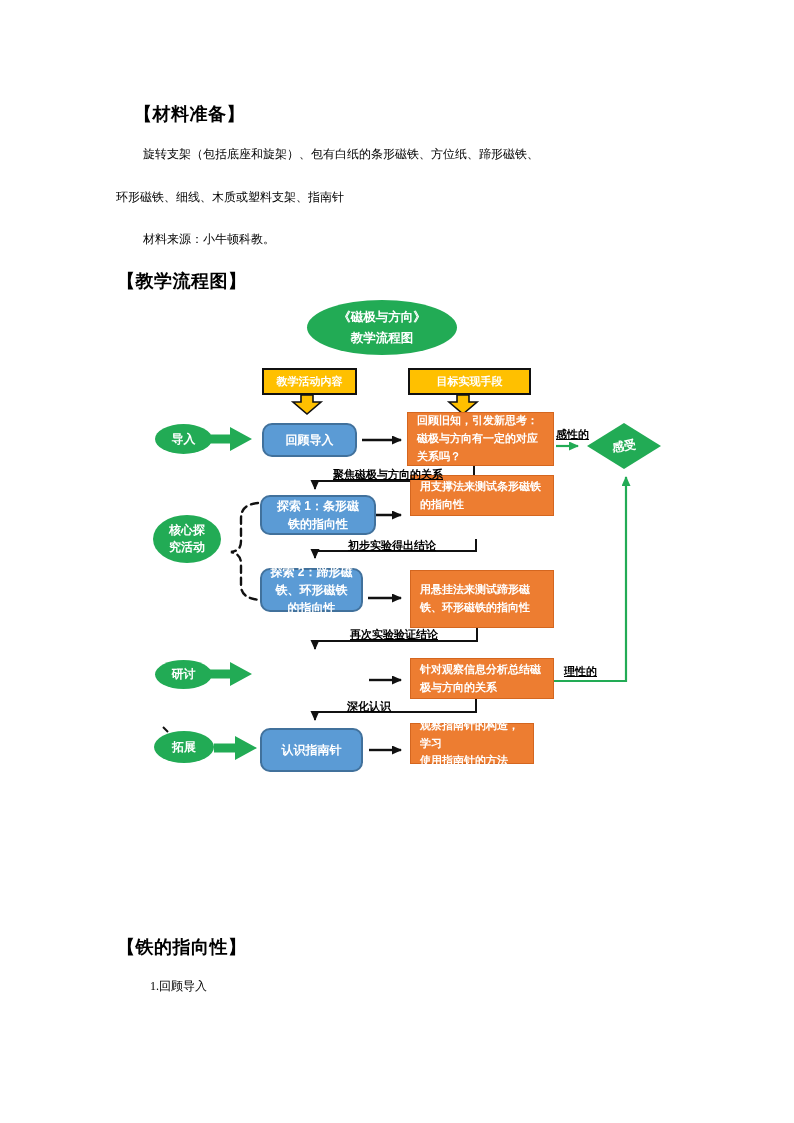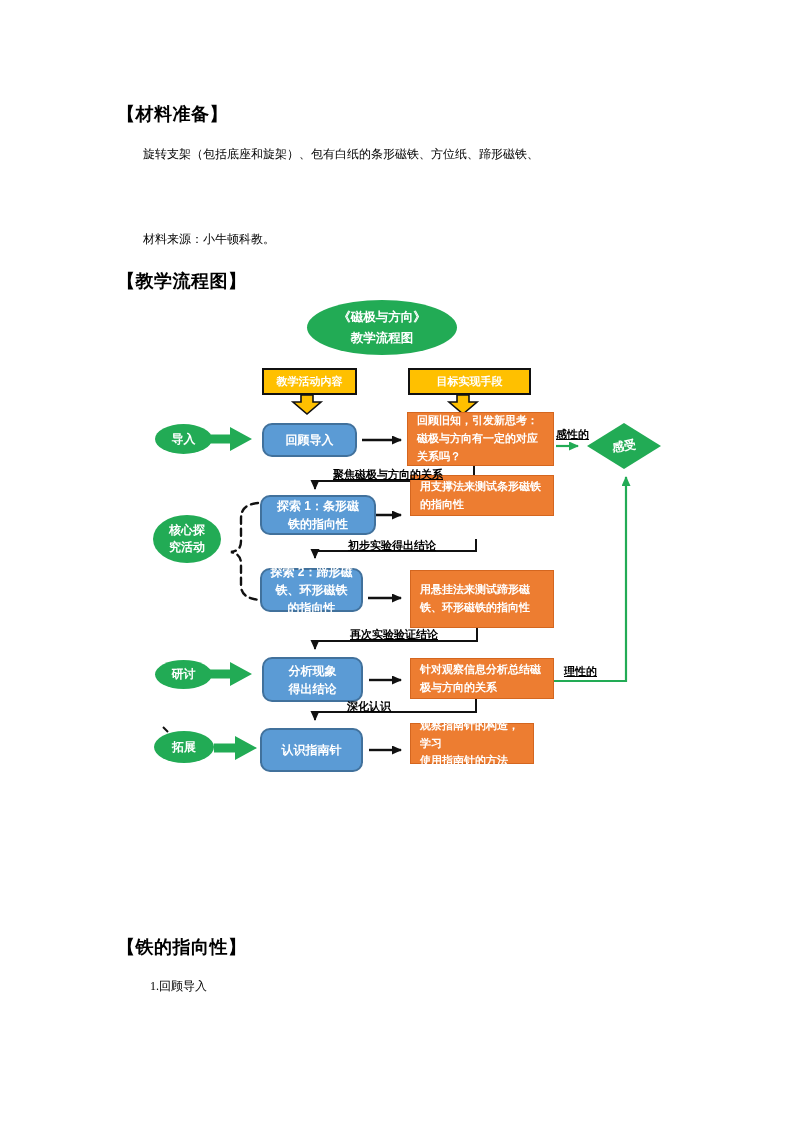--- a/index.html
+++ b/index.html
@@ -38,22 +38,23 @@
     position:absolute;display:flex;align-items:center;justify-content:center;
     color:#fff;font-weight:bold;font-size:12px;transform:rotate(-8deg);
   }
   svg.connectors{position:absolute;left:0;top:0;pointer-events:none;}
 </style>
 </head>
 <body>
 
 <div class="page">
 
-  <div class="sec-heading" style="left:117px;top:102px">【材料准备】</div>
+  <div class="sec-heading" style="left:134px;top:102px">【材料准备】</div>
   <div class="body-line" style="left:143px;top:146px">旋转支架（包括底座和旋架）、包有白纸的条形磁铁、方位纸、蹄形磁铁、</div>
+  <div class="body-line" style="left:116px;top:189px">环形磁铁、细线、木质或塑料支架、指南针</div>
   <div class="body-line" style="left:143px;top:231px">材料来源：小牛顿科教。</div>
   <div class="sec-heading" style="left:117px;top:269px">【教学流程图】</div>
 
   <svg class="connectors" width="794" height="1123" viewBox="0 0 794 1123">
     <defs>
       <marker id="mb" markerUnits="userSpaceOnUse" markerWidth="11" markerHeight="10" refX="9" refY="4.5" orient="auto">
         <path d="M0,0 L10,4.5 L0,9 z" fill="#111"></path>
       </marker>
       <marker id="mg" markerUnits="userSpaceOnUse" markerWidth="11" markerHeight="10" refX="9" refY="4.5" orient="auto">
         <path d="M0,0 L10,4.5 L0,9 z" fill="#22AB55"></path>
@@ -103,22 +104,20 @@
 究活动</div>
   <div class="shape ellipse" style="left:155px;top:660px;width:57px;height:29px">研讨</div>
   <div class="shape ellipse" style="left:154px;top:731px;width:60px;height:32px">拓展</div>
 
   <div class="shape blue-box" style="left:262px;top:423px;width:95px;height:34px">回顾导入</div>
   <div class="shape blue-box" style="left:260px;top:495px;width:116px;height:40px">探索 1：条形磁
 铁的指向性</div>
   <div class="shape blue-box" style="left:260px;top:568px;width:103px;height:44px">探索 2：蹄形磁
 铁、环形磁铁
 的指向性</div>
-  <div class="shape blue-box" style="left:262px;top:657px;width:101px;height:45px">分析现象
-得出结论</div>
   <div class="shape blue-box" style="left:260px;top:728px;width:103px;height:44px">认识指南针</div>
 
   <div class="shape orange-box" style="left:407px;top:412px;width:147px;height:54px">回顾旧知，引发新思考：
 磁极与方向有一定的对应
 关系吗？</div>
   <div class="shape orange-box" style="left:410px;top:475px;width:144px;height:41px">用支撑法来测试条形磁铁
 的指向性</div>
   <div class="shape orange-box" style="left:410px;top:570px;width:144px;height:58px">用悬挂法来测试蹄形磁
 铁、环形磁铁的指向性</div>
   <div class="shape orange-box" style="left:410px;top:658px;width:144px;height:41px">针对观察信息分析总结磁

